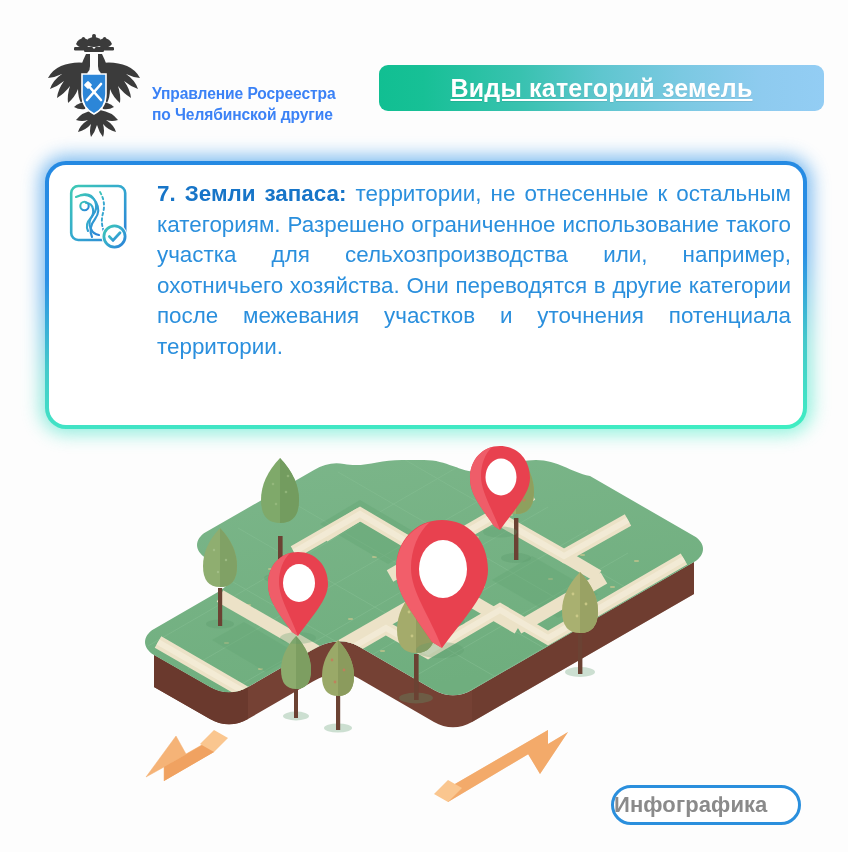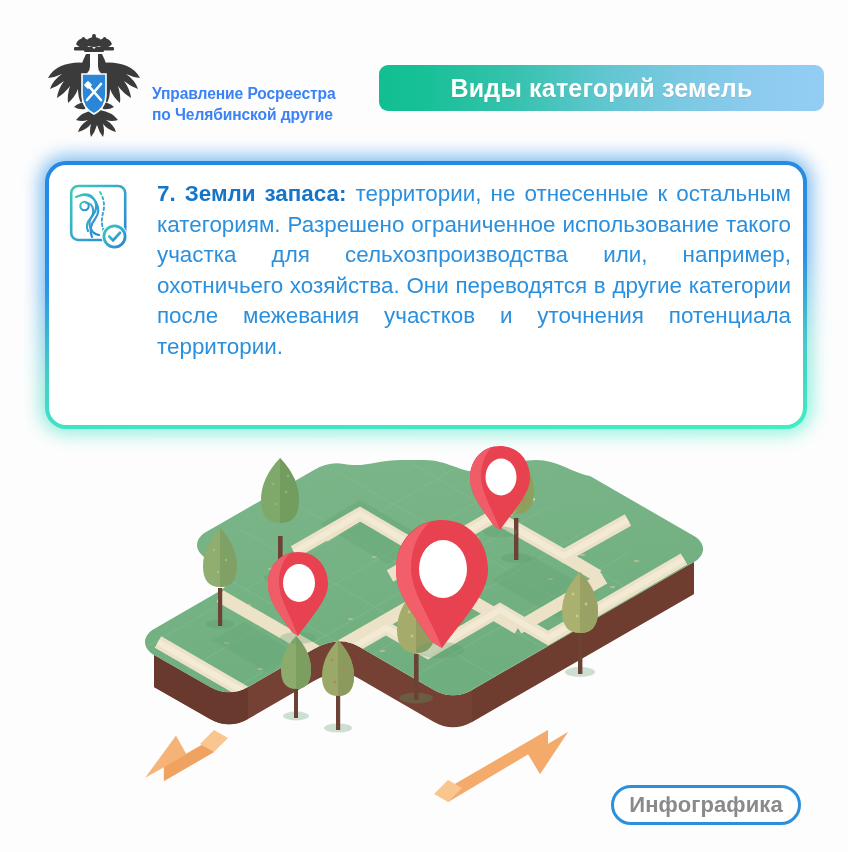--- a/index.html
+++ b/index.html
@@ -44,20 +44,21 @@
         #5fc6cf 50%, #7bc9e2 68%, #8ecbef 86%, #93cdf4 100%);
     display: flex; align-items: center; justify-content: center;
   }
   #title-banner-text {
     color: #ffffff;
     font-size: 25px;
     font-weight: bold;
     letter-spacing: 0.2px;
     text-shadow: 0 1px 1px rgba(0,0,0,0.07);
     white-space: nowrap;
+    text-decoration: underline;
   }
 
   
   #card-wrap {
     position: absolute; left: 40px; top: 156px;
     width: 772px; height: 278px;
   }
   #card-glow {
     position: absolute; left: 0; top: 0;
     width: 772px; height: 278px;
@@ -108,21 +109,21 @@
     width: 592px; height: 400px;
   }
 
   
   #infographic-badge {
     position: absolute; left: 611px; top: 785px;
     width: 190px; height: 40px;
     border: 3px solid #2a8fdd;
     border-radius: 20px;
     background: #ffffff;
-    display: flex; align-items: center; justify-content: center;
+    display: flex; align-items: center; 
   }
   #infographic-badge-text {
     color: #8a8a8a;
     font-weight: bold;
     font-size: 22px;
     letter-spacing: 0.1px;
     white-space: nowrap;
   }
 </style>
 </head>

